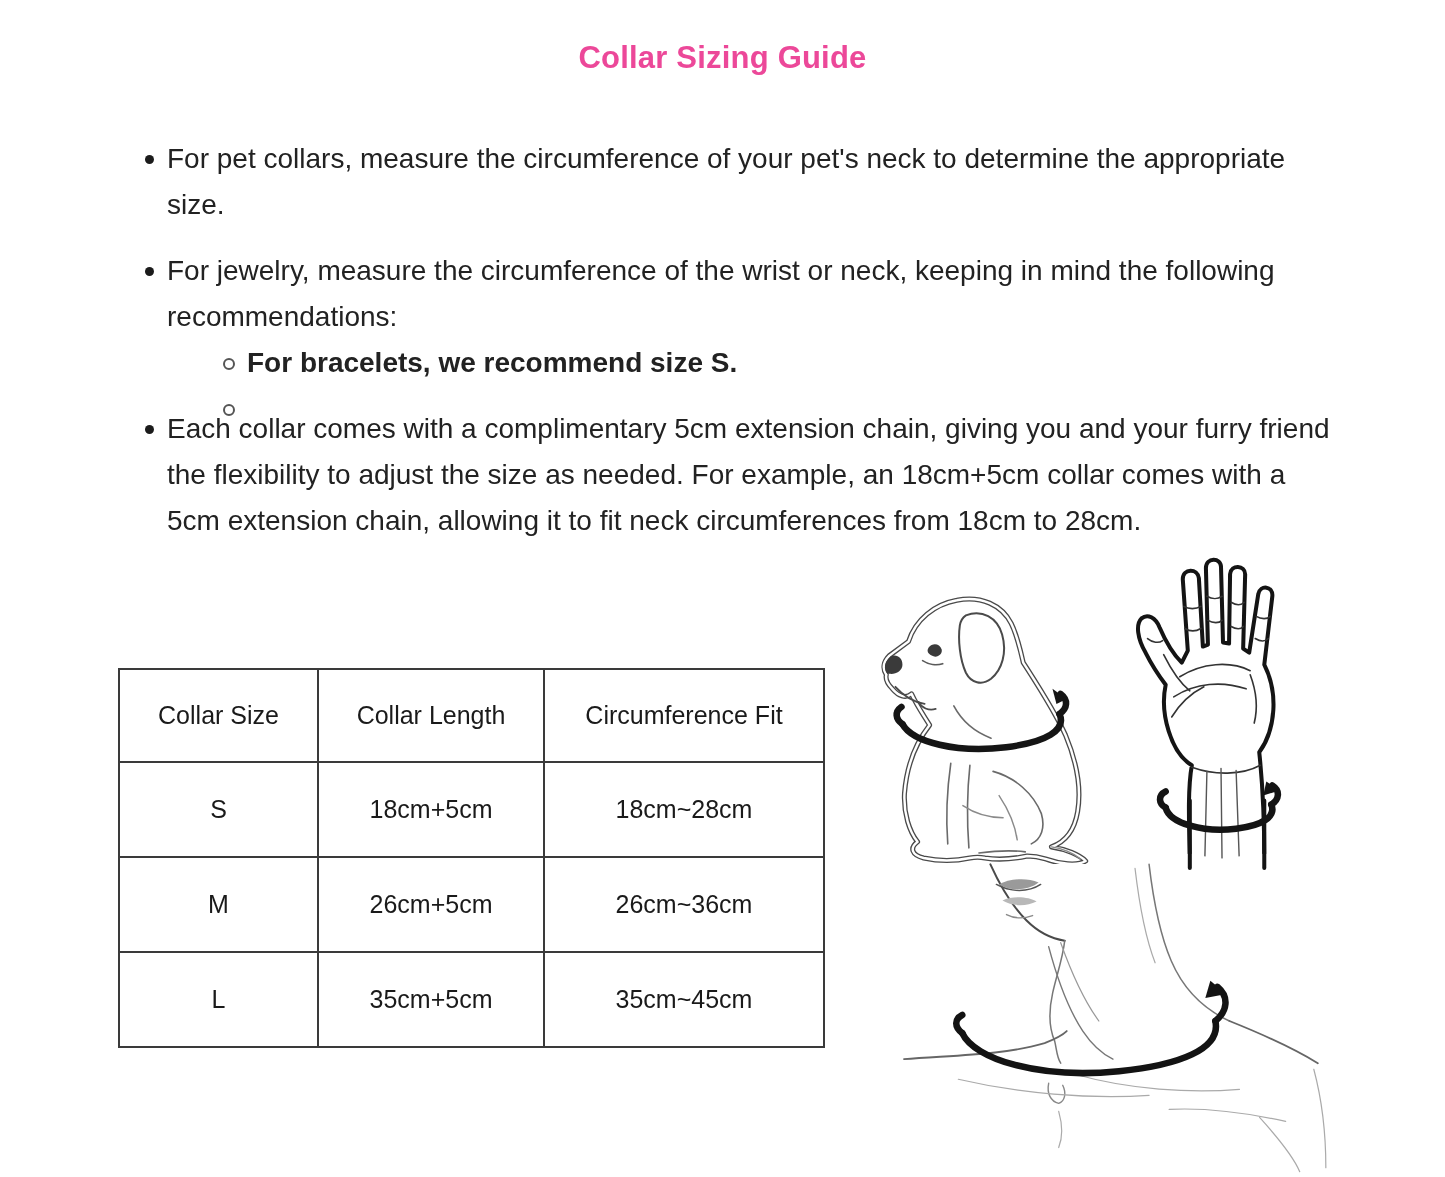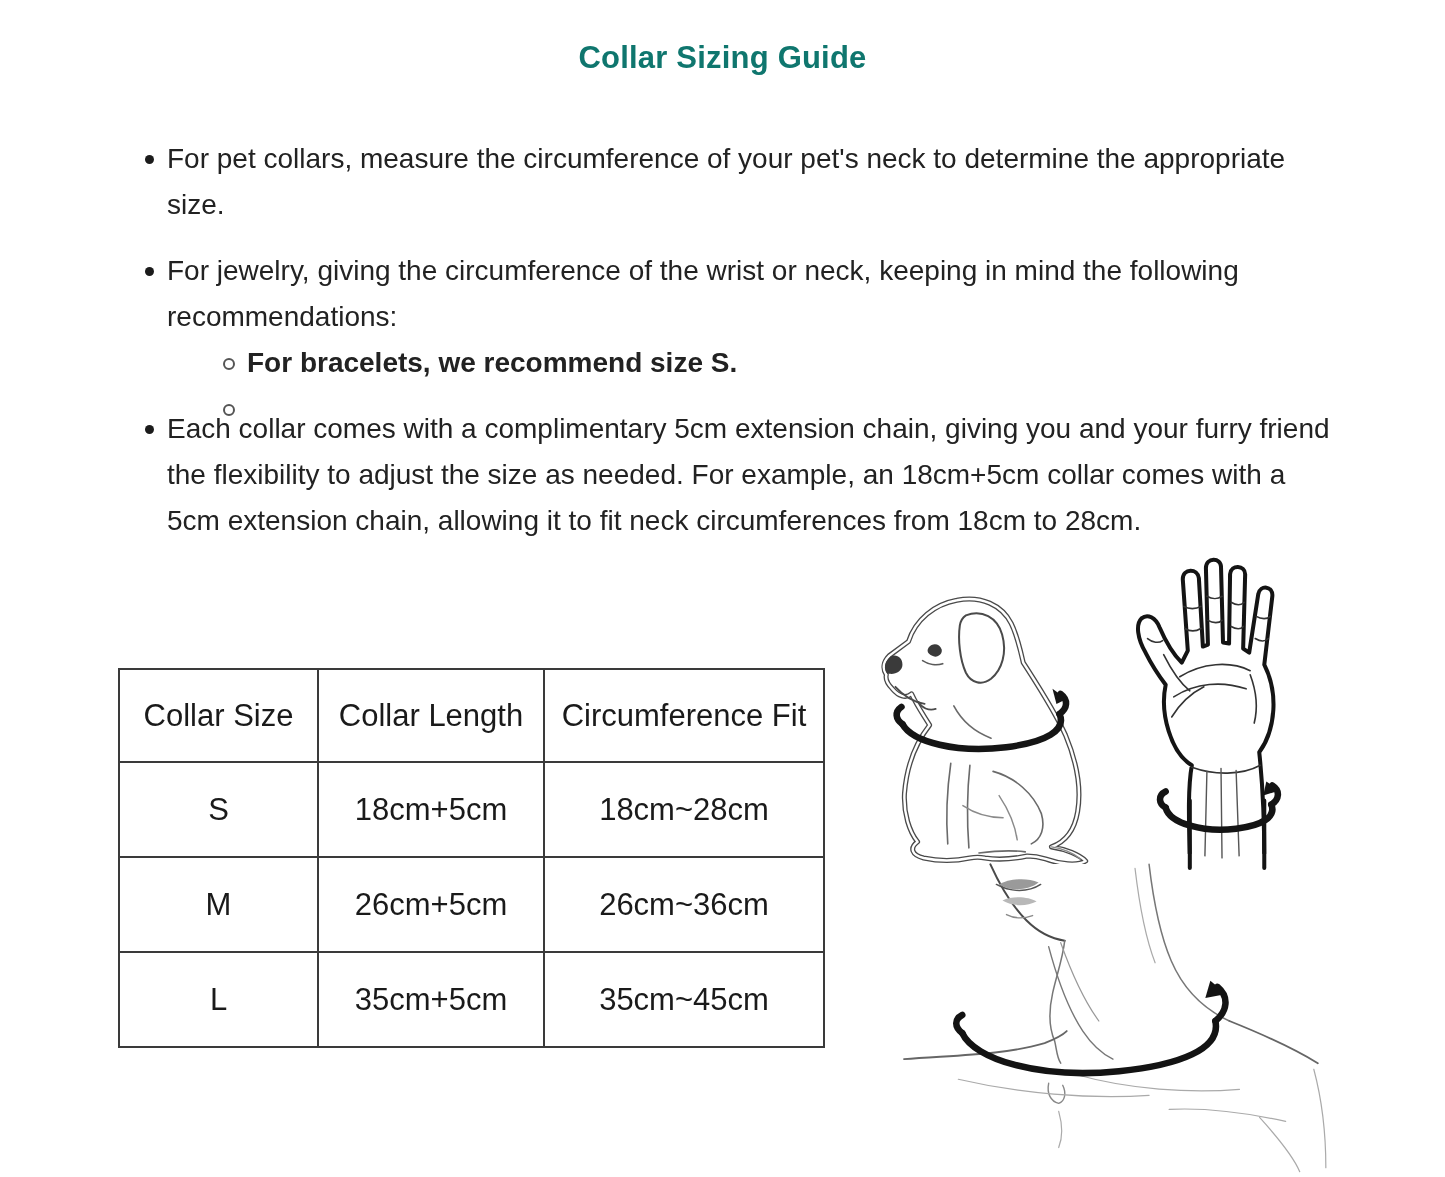--- a/index.html
+++ b/index.html
@@ -18,21 +18,21 @@
   }
   .title {
     position: absolute;
     top: 40px;
     left: 0;
     width: 100%;
     text-align: center;
     font-size: 31px;
     font-weight: bold;
     letter-spacing: 0.2px;
-    color: #0f766e;
+    color: #ec4899;
   }
   .bullets {
     position: absolute;
     top: 116px;
     left: 145px;
     width: 1195px;
     list-style: none;
     margin: 0;
     padding: 0;
     font-size: 28px;
@@ -76,21 +76,21 @@
     width: 12px;
     height: 12px;
   }
   table.sizing {
     position: absolute;
     left: 118px;
     top: 668px;
     border-collapse: collapse;
     table-layout: fixed;
     width: 705px;
-    font-size: 31px;
+    font-size: 25px;
     color: #1a1a1a;
   }
   table.sizing th,
   table.sizing td {
     border: 2px solid #3a3a3a;
     text-align: center;
     vertical-align: middle;
     font-weight: normal;
     padding: 0;
     background: #ffffff;
@@ -111,21 +111,21 @@
 
   <div class="title">Collar Sizing Guide</div>
 
   <ul class="bullets">
     <li>
       <span class="dot"></span>
       <span>For pet collars, measure the circumference of your pet's neck to determine the appropriate size.</span>
     </li>
     <li>
       <span class="dot"></span>
-      <span>For jewelry, giving the circumference of the wrist or neck, keeping in mind the following recommendations:</span>
+      <span>For jewelry, measure the circumference of the wrist or neck, keeping in mind the following recommendations:</span>
       <ul class="subbullets">
         <li>
           <span class="circ"></span>
           <span>For bracelets, we recommend size S.</span>
         </li>
         <li>
           <span class="circ"></span>
         </li>
       </ul>
     </li>

